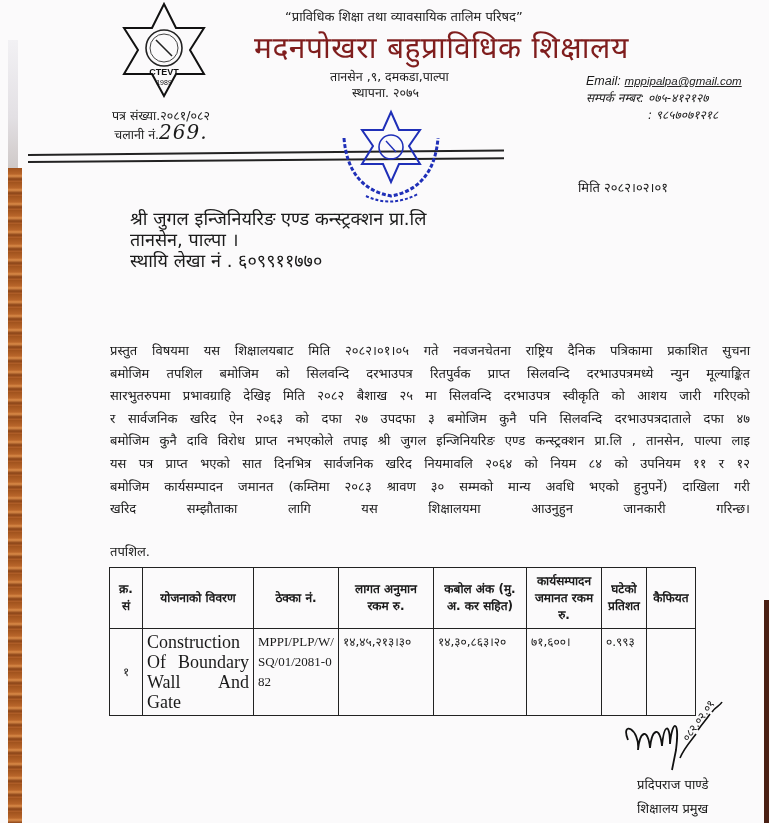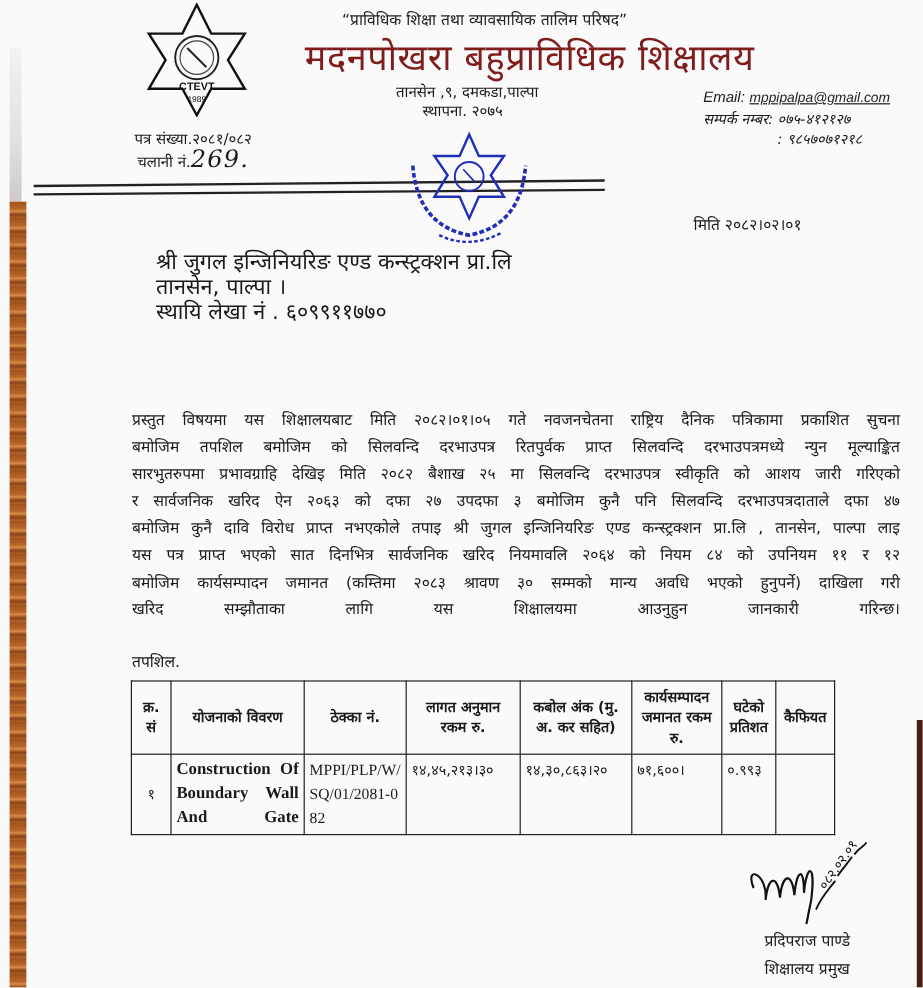--- a/index.html
+++ b/index.html
@@ -58,21 +58,21 @@
   .tapsil { position: absolute; left: 110px; top: 542px; font-size: 13px; }
 
   table.lot {
     position: absolute; left: 109px; top: 567px; border-collapse: collapse;
     font-size: 12px;
   }
   table.lot th, table.lot td { border: 1.5px solid #222; padding: 3px 4px; }
   table.lot th { font-weight: bold; text-align: center; vertical-align: middle; height: 54px; line-height: 17px; }
   table.lot td { vertical-align: top; height: 58px; line-height: 20px; }
   table.lot td.center { text-align: center; vertical-align: middle; }
-  td.desc { font-family: "Liberation Serif", serif; font-size: 14px; text-align: justify; text-align-last: justify; font-weight: bold; }
+  td.desc { font-family: "Liberation Serif", serif; font-size: 18px; text-align: justify; text-align-last: justify; }
   td.code { font-family: "Liberation Serif", serif; font-size: 13px; }
 
   .signature { position: absolute; left: 610px; top: 700px; width: 130px; height: 80px; }
   .signer { position: absolute; left: 637px; top: 773px; font-size: 13px; line-height: 24px; white-space: nowrap; }
 </style>
 </head>
 <body>
 
 <div class="wood-left-top"></div>
 <div class="wood-left"></div>

